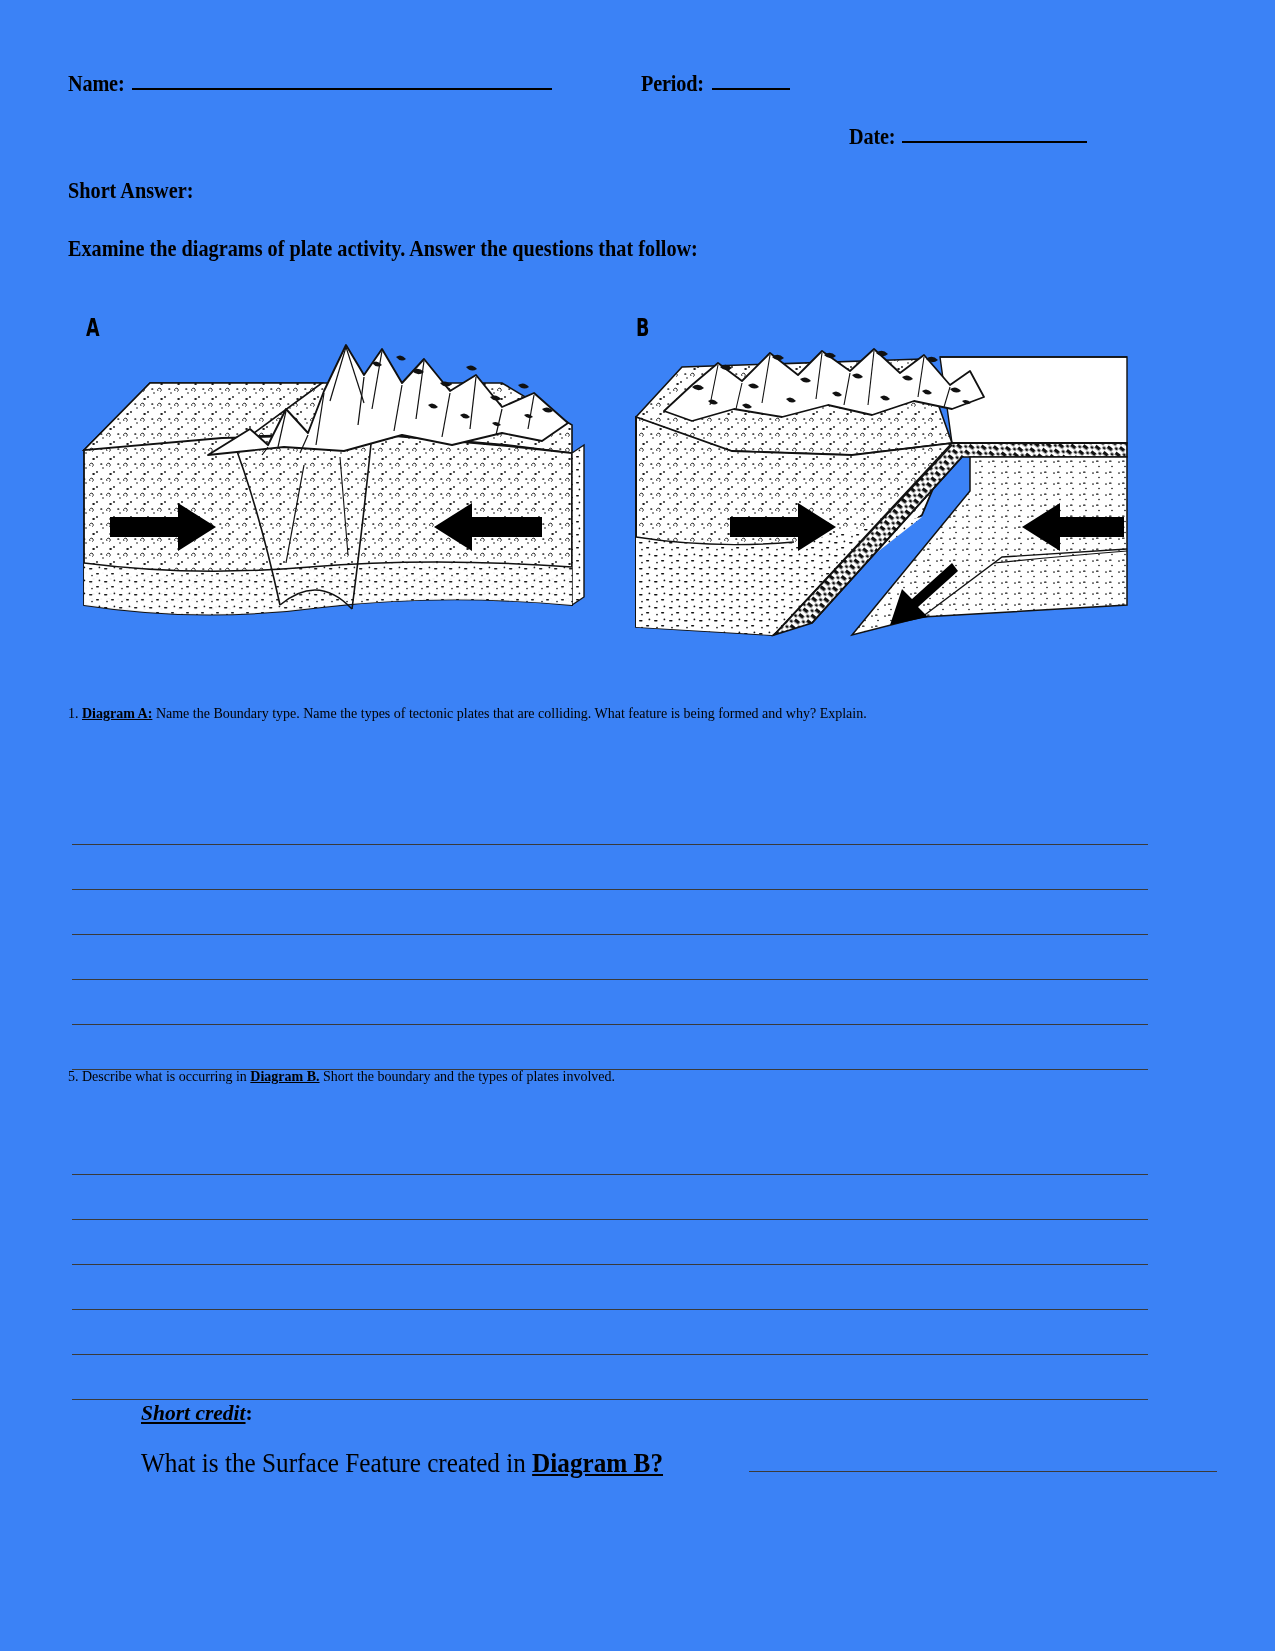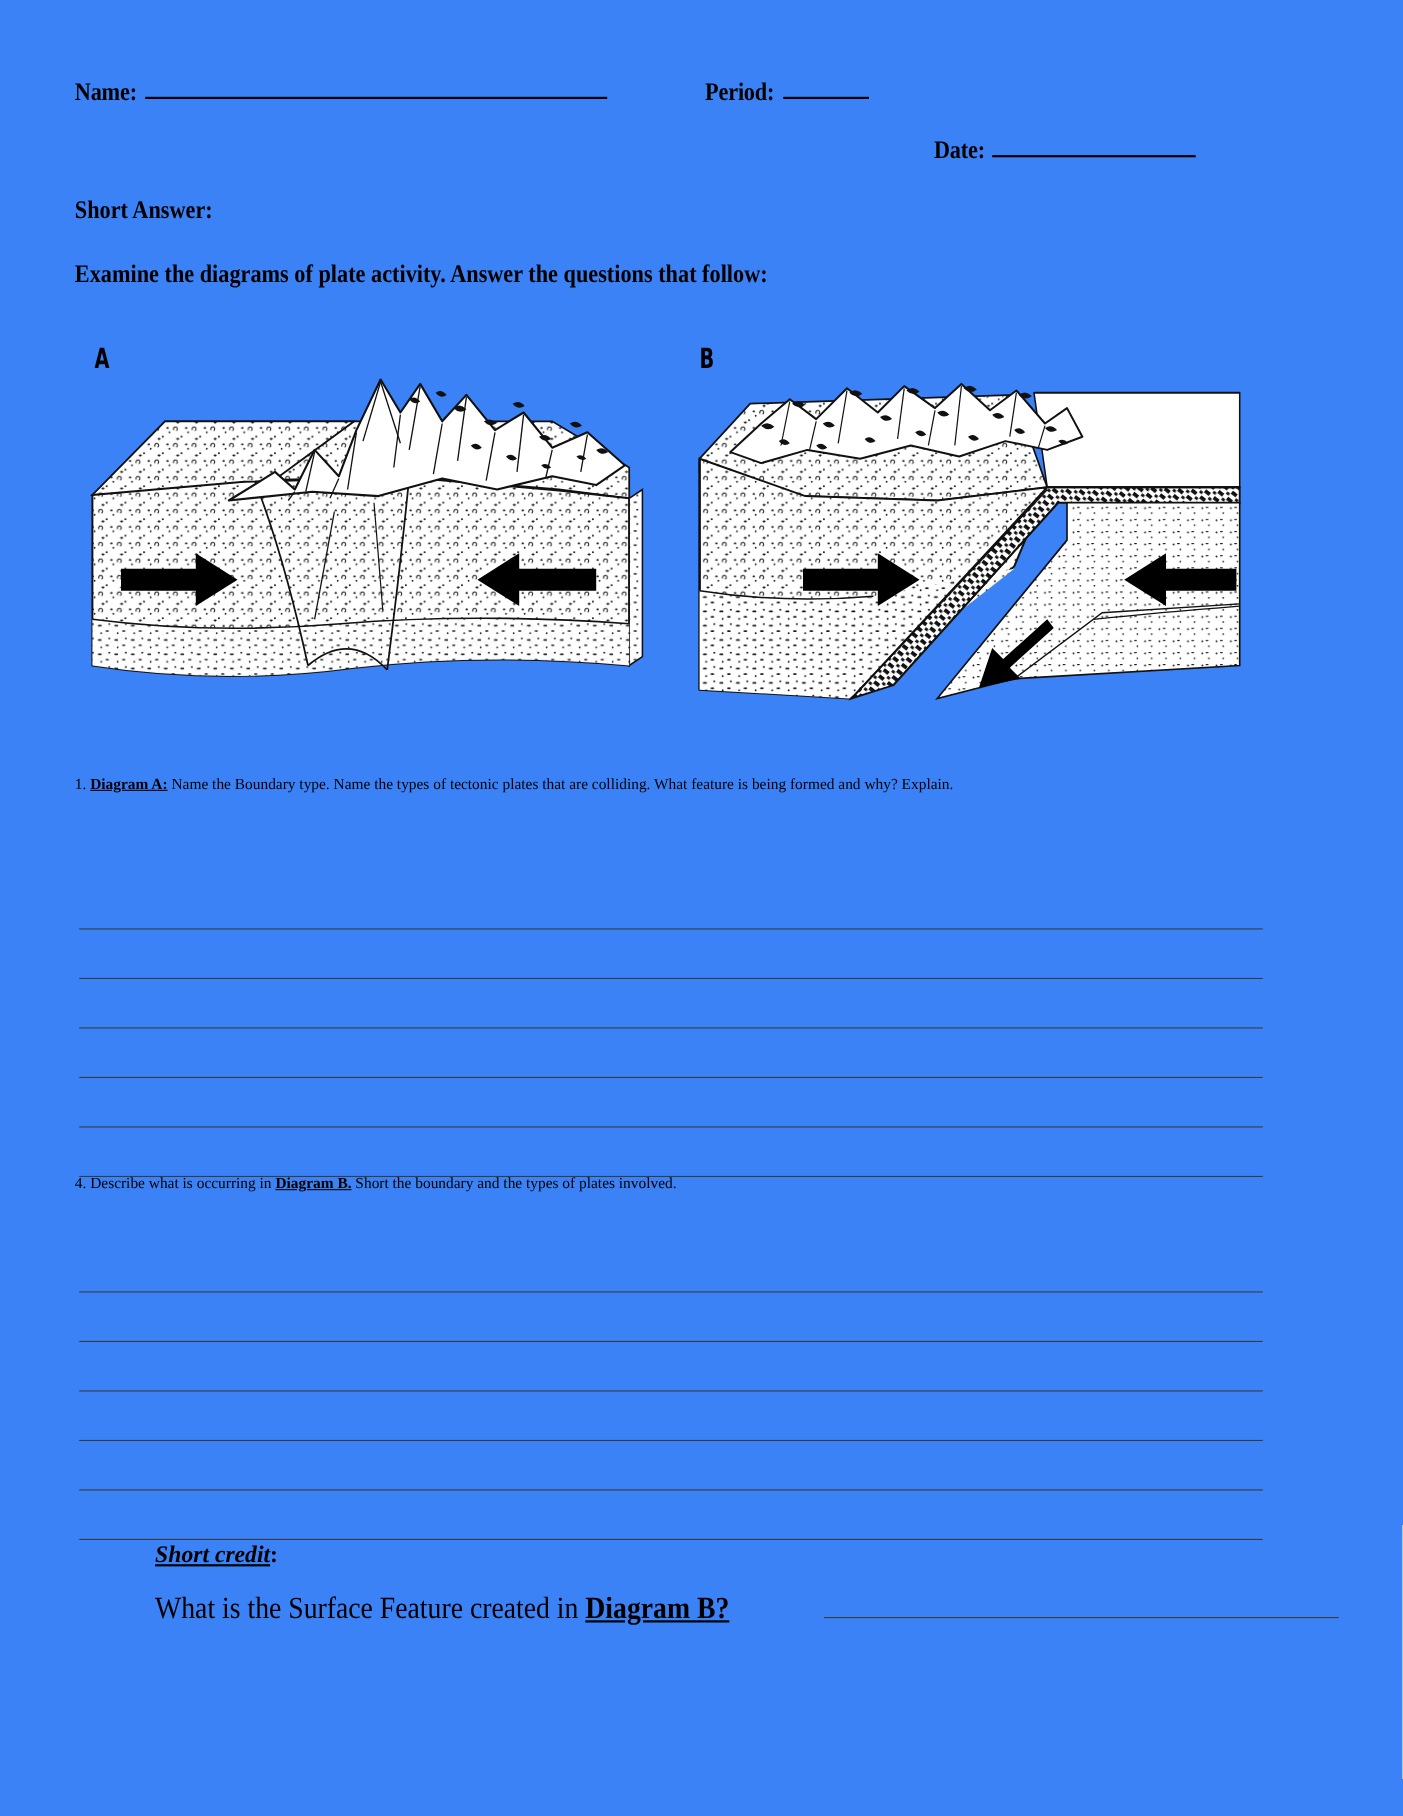--- a/index.html
+++ b/index.html
@@ -359,21 +359,21 @@
   <div class="answer-lines" id="answer-lines-1">
     <div class="answer-line"></div>
     <div class="answer-line"></div>
     <div class="answer-line"></div>
     <div class="answer-line"></div>
     <div class="answer-line"></div>
     <div class="answer-line"></div>
   </div>
 
   <div class="question" id="question-2">
-    <span>4. Describe what is occurring in </span><span class="q-em">Diagram B.</span><span> Short the boundary and the types of plates involved.</span>
+    <span>5. Describe what is occurring in </span><span class="q-em">Diagram B.</span><span> Short the boundary and the types of plates involved.</span>
   </div>
 
   <div class="answer-lines" id="answer-lines-2">
     <div class="answer-line"></div>
     <div class="answer-line"></div>
     <div class="answer-line"></div>
     <div class="answer-line"></div>
     <div class="answer-line"></div>
     <div class="answer-line"></div>
   </div>

